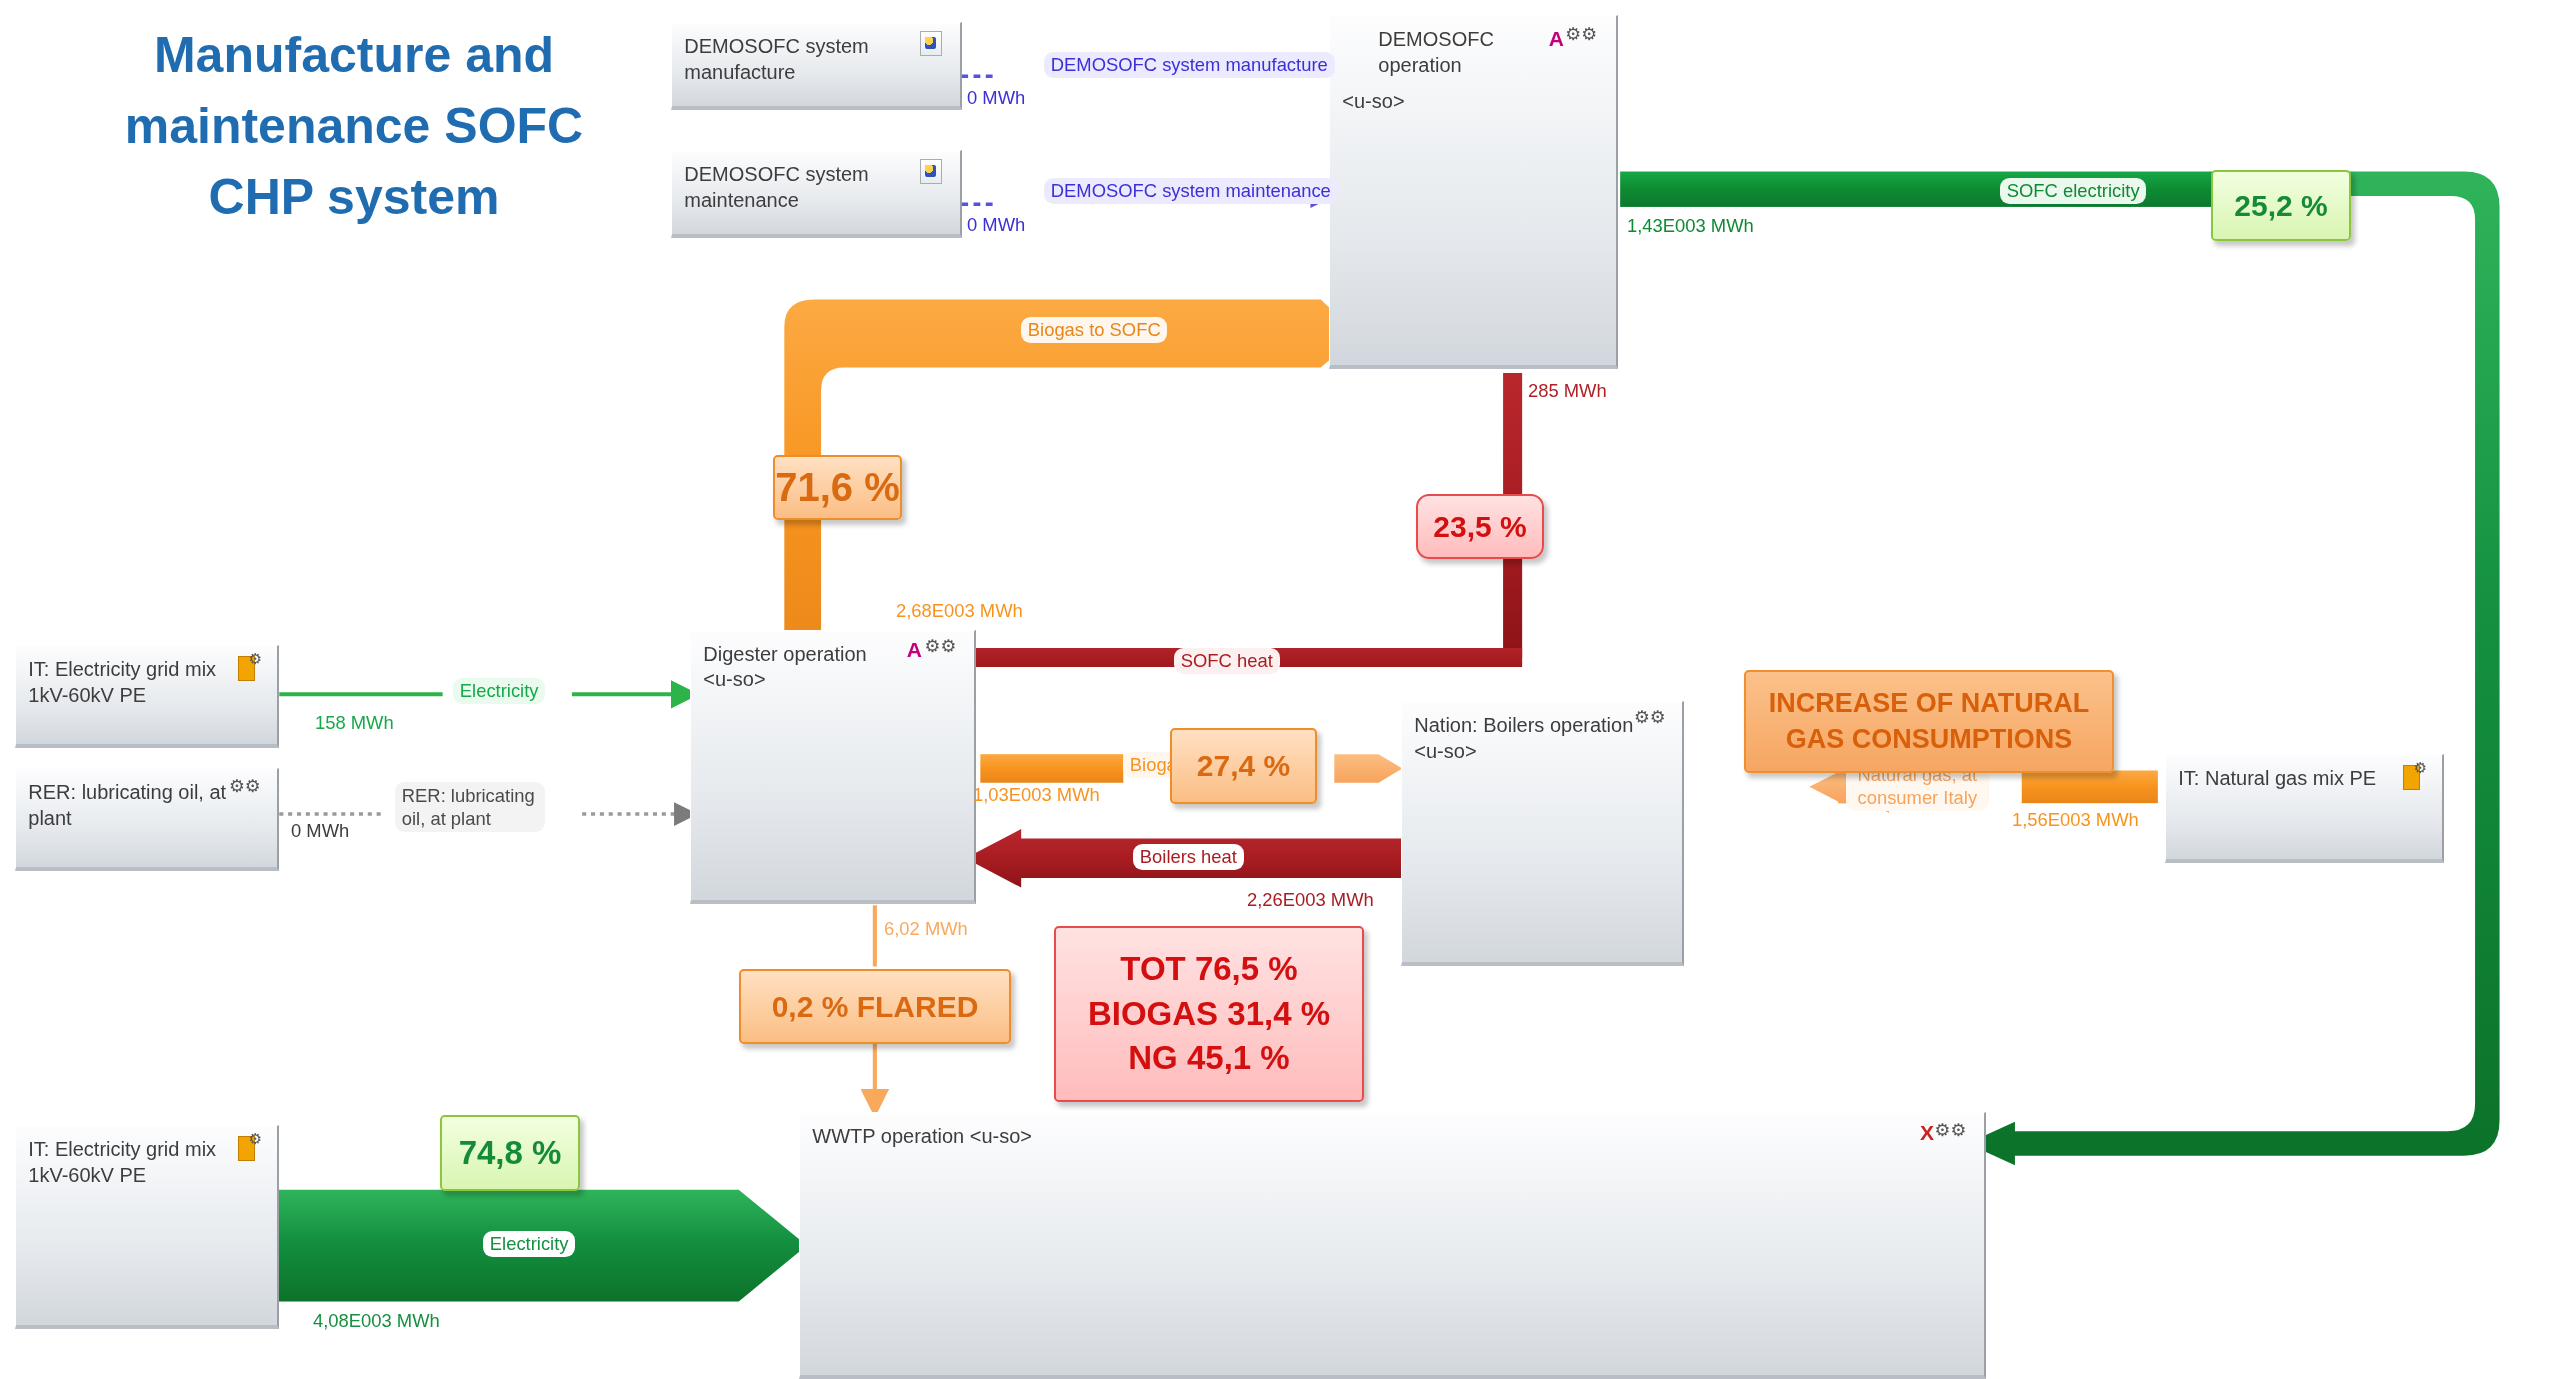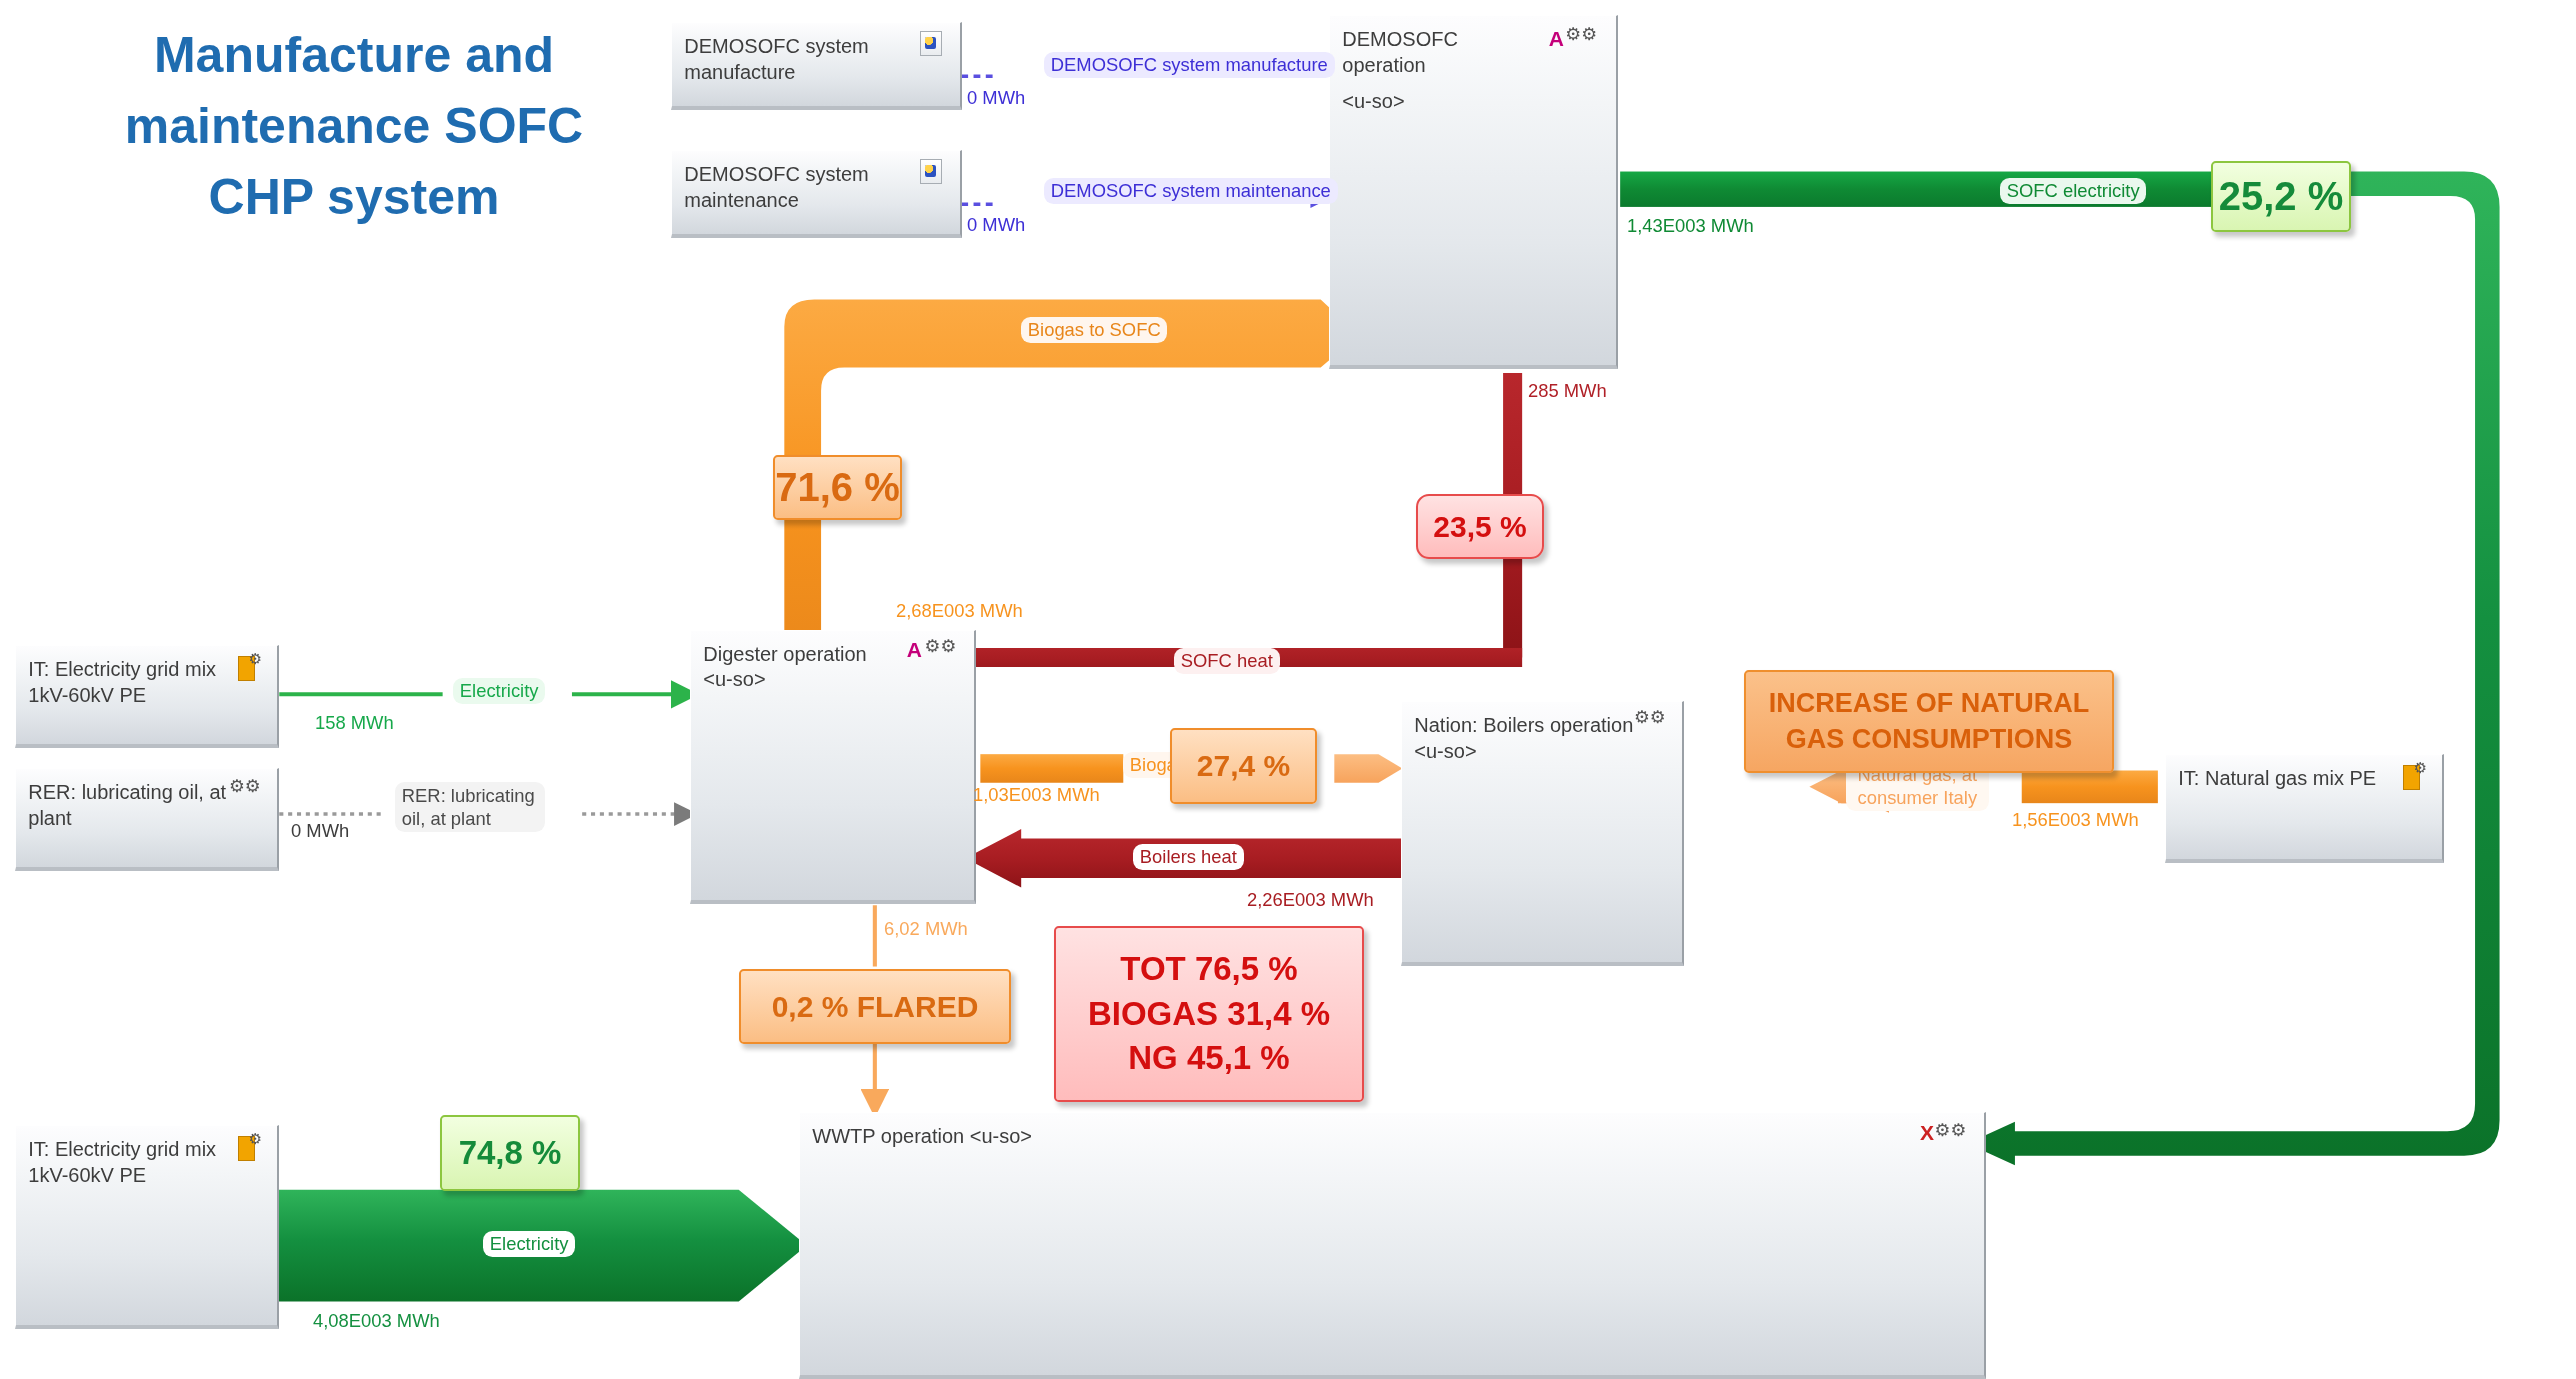--- a/index.html
+++ b/index.html
@@ -171,21 +171,21 @@
   </div>
 
   <div class="pbox" style="left:671px;top:150px;width:291px;height:88px;">
     <div class="ptitle">DEMOSOFC system maintenance</div>
     <div class="docicon" style="right:17.7px;top:8.2px;">
       <div class="dot"></div>
     </div>
   </div>
 
   <div class="pbox" style="left:1329px;top:15px;width:289px;height:354px;">
-    <div class="ptitle" style="right:88px;">DEMOSOFC operation</div>
+    <div class="ptitle" style="right:88px;margin-left:36px;">DEMOSOFC operation</div>
     <div class="psub" style="top:74px;">&lt;u-so&gt;</div>
     <div class="pA" style="right:52px;top:11px;">A</div>
     <div class="gearglyph" style="right:19px;top:8.2px;">⚙⚙</div>
   </div>
 
   <div class="pbox" style="left:690px;top:630px;width:286px;height:274px;">
     <div class="ptitle" style="right:88px;">Digester operation</div>
     <div class="psub" style="top:37px;">&lt;u-so&gt;</div>
     <div class="pA" style="right:52px;top:6.8px;">A</div>
     <div class="gearglyph" style="right:17.7px;top:5.4px;">⚙⚙</div>
@@ -254,21 +254,21 @@
   <div class="flab val" style="left:1247px;top:889px;color:#a81d22;">2,26E003 MWh</div>
 
   <div class="pill" style="left:1846px;top:761px;background:#fff8f1;color:#f7a35c;width:129px;white-space:normal;line-height:1.25;text-align:center;">Natural gas, at consumer Italy</div>
   <div class="flab val" style="left:2012px;top:809px;color:#f7931e;">1,56E003 MWh</div>
 
   <div class="flab val" style="left:884px;top:918px;color:#f9a95c;">6,02 MWh</div>
 
   <div class="pill" style="left:483px;top:1231px;background:#ffffff;color:#149040;">Electricity</div>
   <div class="flab val" style="left:313px;top:1310px;color:#149040;">4,08E003 MWh</div>
 
-  <div class="callout co-green" style="left:2211px;top:161px;width:140px;height:71px;font-size:40px;">25,2 %</div>
+  <div class="callout co-green" style="left:2211px;top:170px;width:140px;height:71px;font-size:30px;">25,2 %</div>
 
   <div class="callout co-orange" style="left:773px;top:455px;width:129px;height:65px;font-size:40px;">71,6 %</div>
 
   <div class="callout co-red" style="left:1416px;top:494px;width:128px;height:65px;font-size:30px;border-radius:13px;">23,5 %</div>
 
   <div class="callout co-orange" style="left:1170px;top:728px;width:147px;height:76px;font-size:30px;">27,4 %</div>
 
   <div class="callout co-orange-solid" style="left:1744px;top:670px;width:370px;height:103px;font-size:27px;padding:0 12.3px;line-height:1.3;">INCREASE OF NATURAL GAS CONSUMPTIONS</div>
 
   <div class="callout co-orange" style="left:739px;top:969px;width:272px;height:75px;font-size:30px;">0,2 % FLARED</div>

